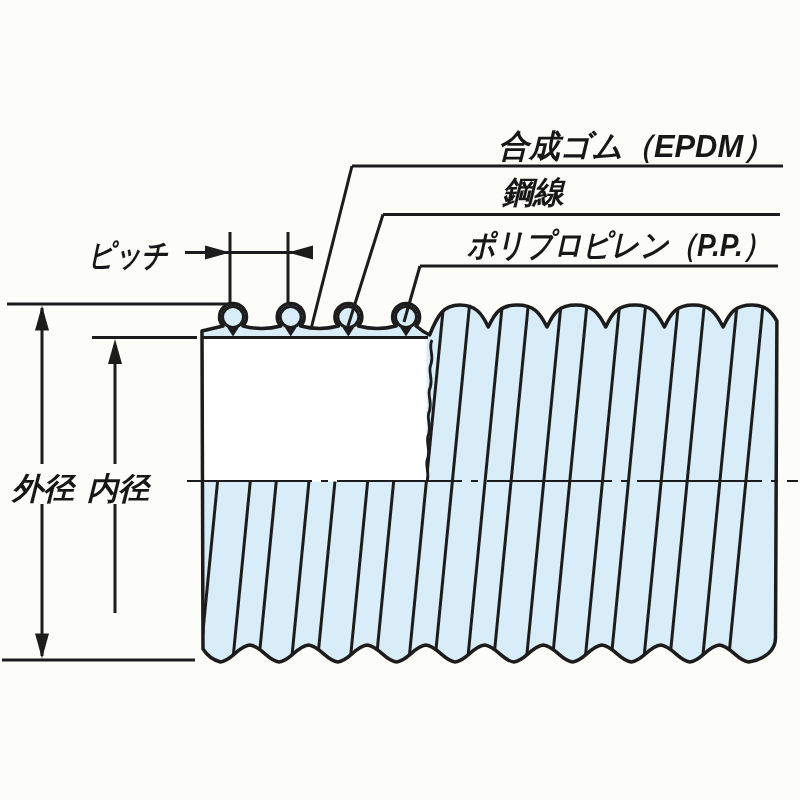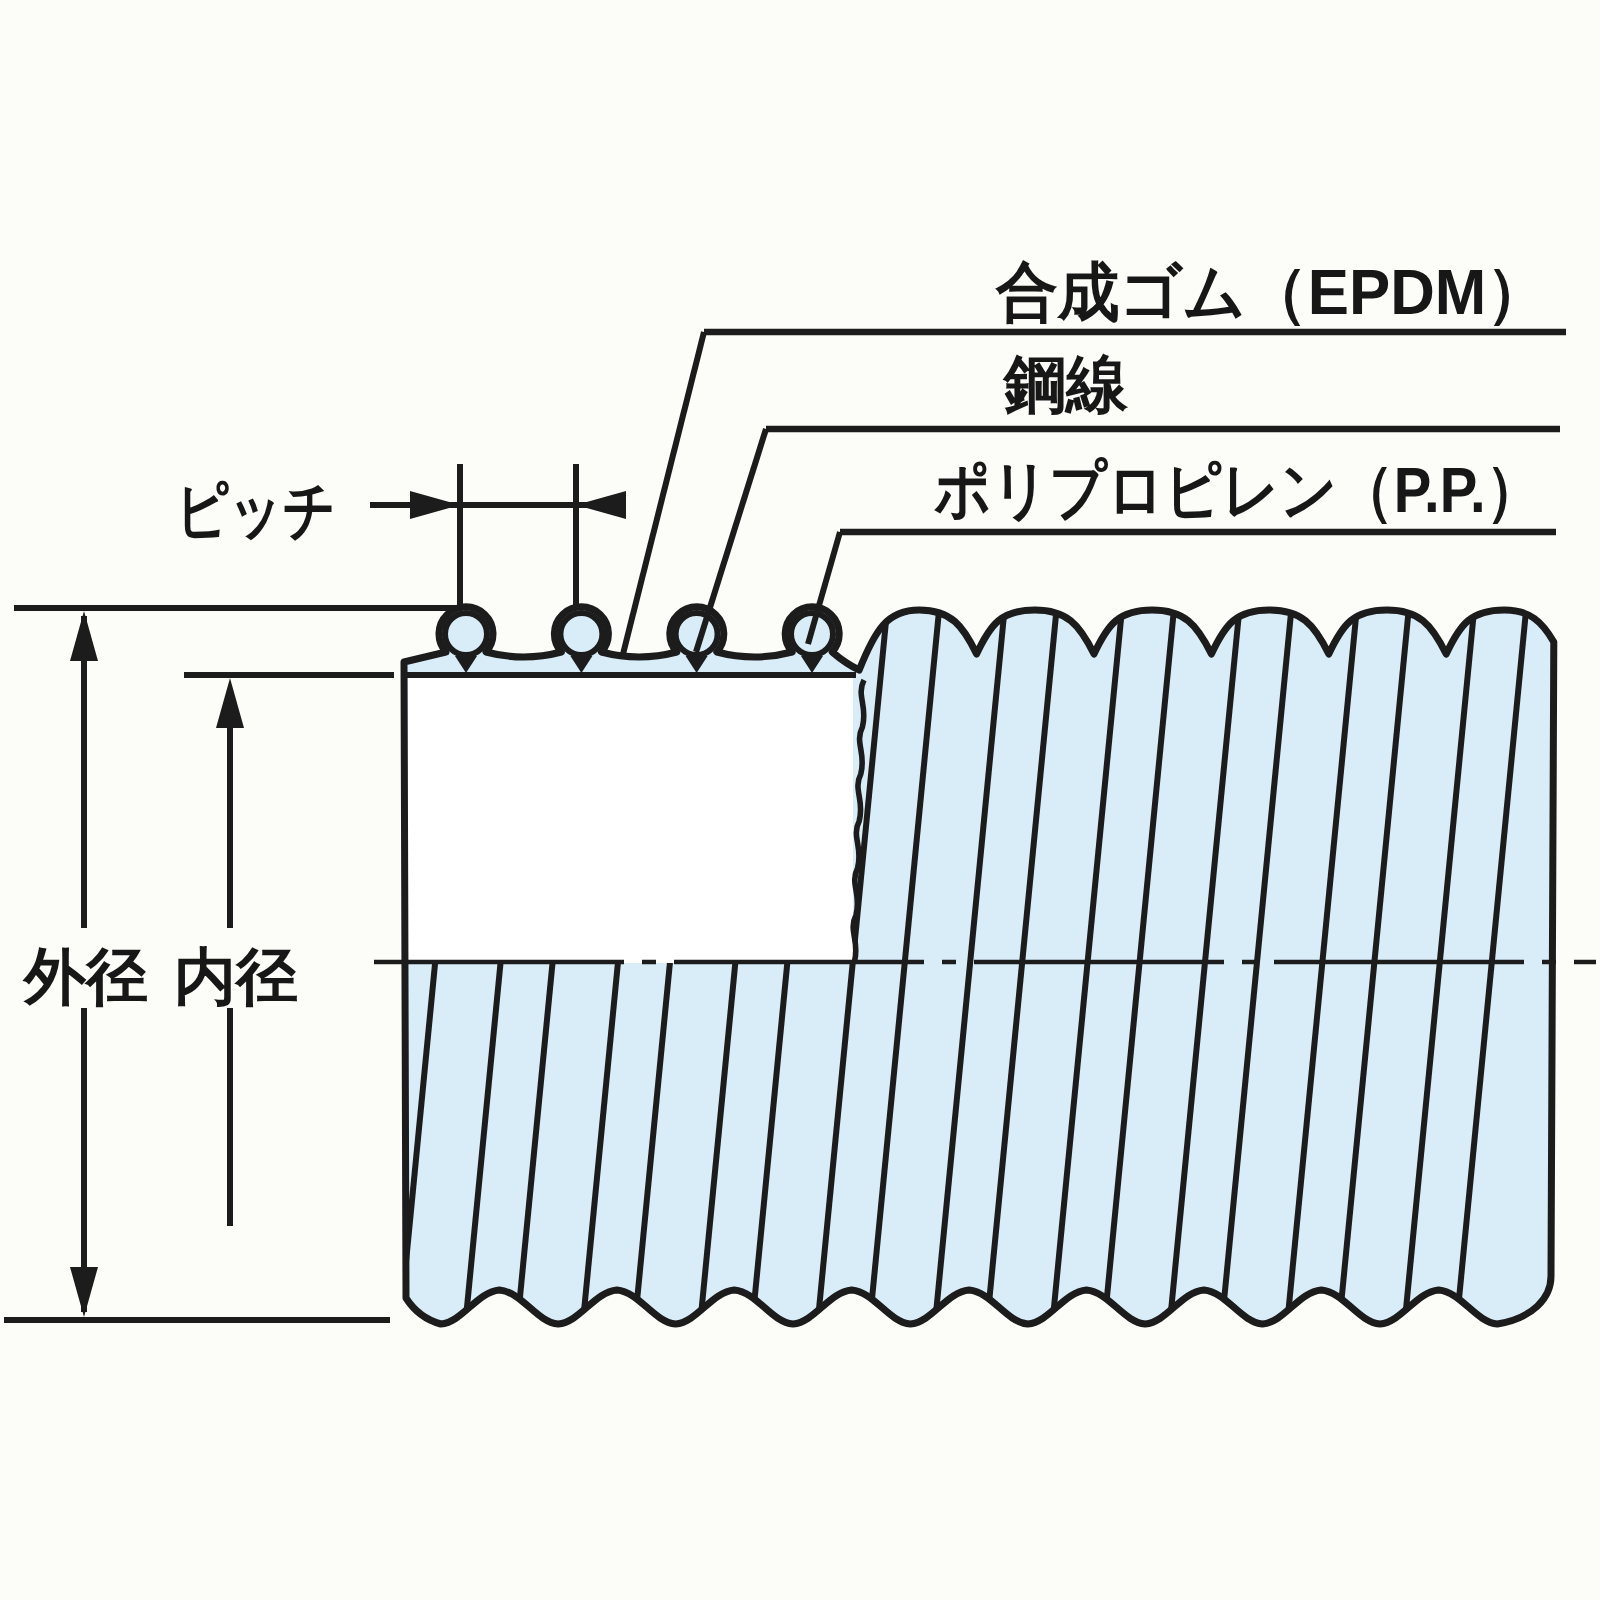--- a/index.html
+++ b/index.html
@@ -2,21 +2,21 @@
 <html><head>
 <meta charset="utf-8">
 <style>
   html,body{margin:0;padding:0;}
   body{
     width:800px;height:800px;
     background:#fcfcf9;
     font-family:"Liberation Sans", sans-serif;
     overflow:hidden;
   }
-  .stage{position:relative;width:800px;height:800px;}
+  .stage{position:relative;width:800px;height:800px;font-style:italic;}
   svg{display:block;}
   text{
     font-family:"Liberation Sans","DejaVu Sans",sans-serif;
     font-weight:700;
     fill:#171717;
   }
 </style>
 </head>
 <body style="background: rgb(252, 252, 249);">
 

